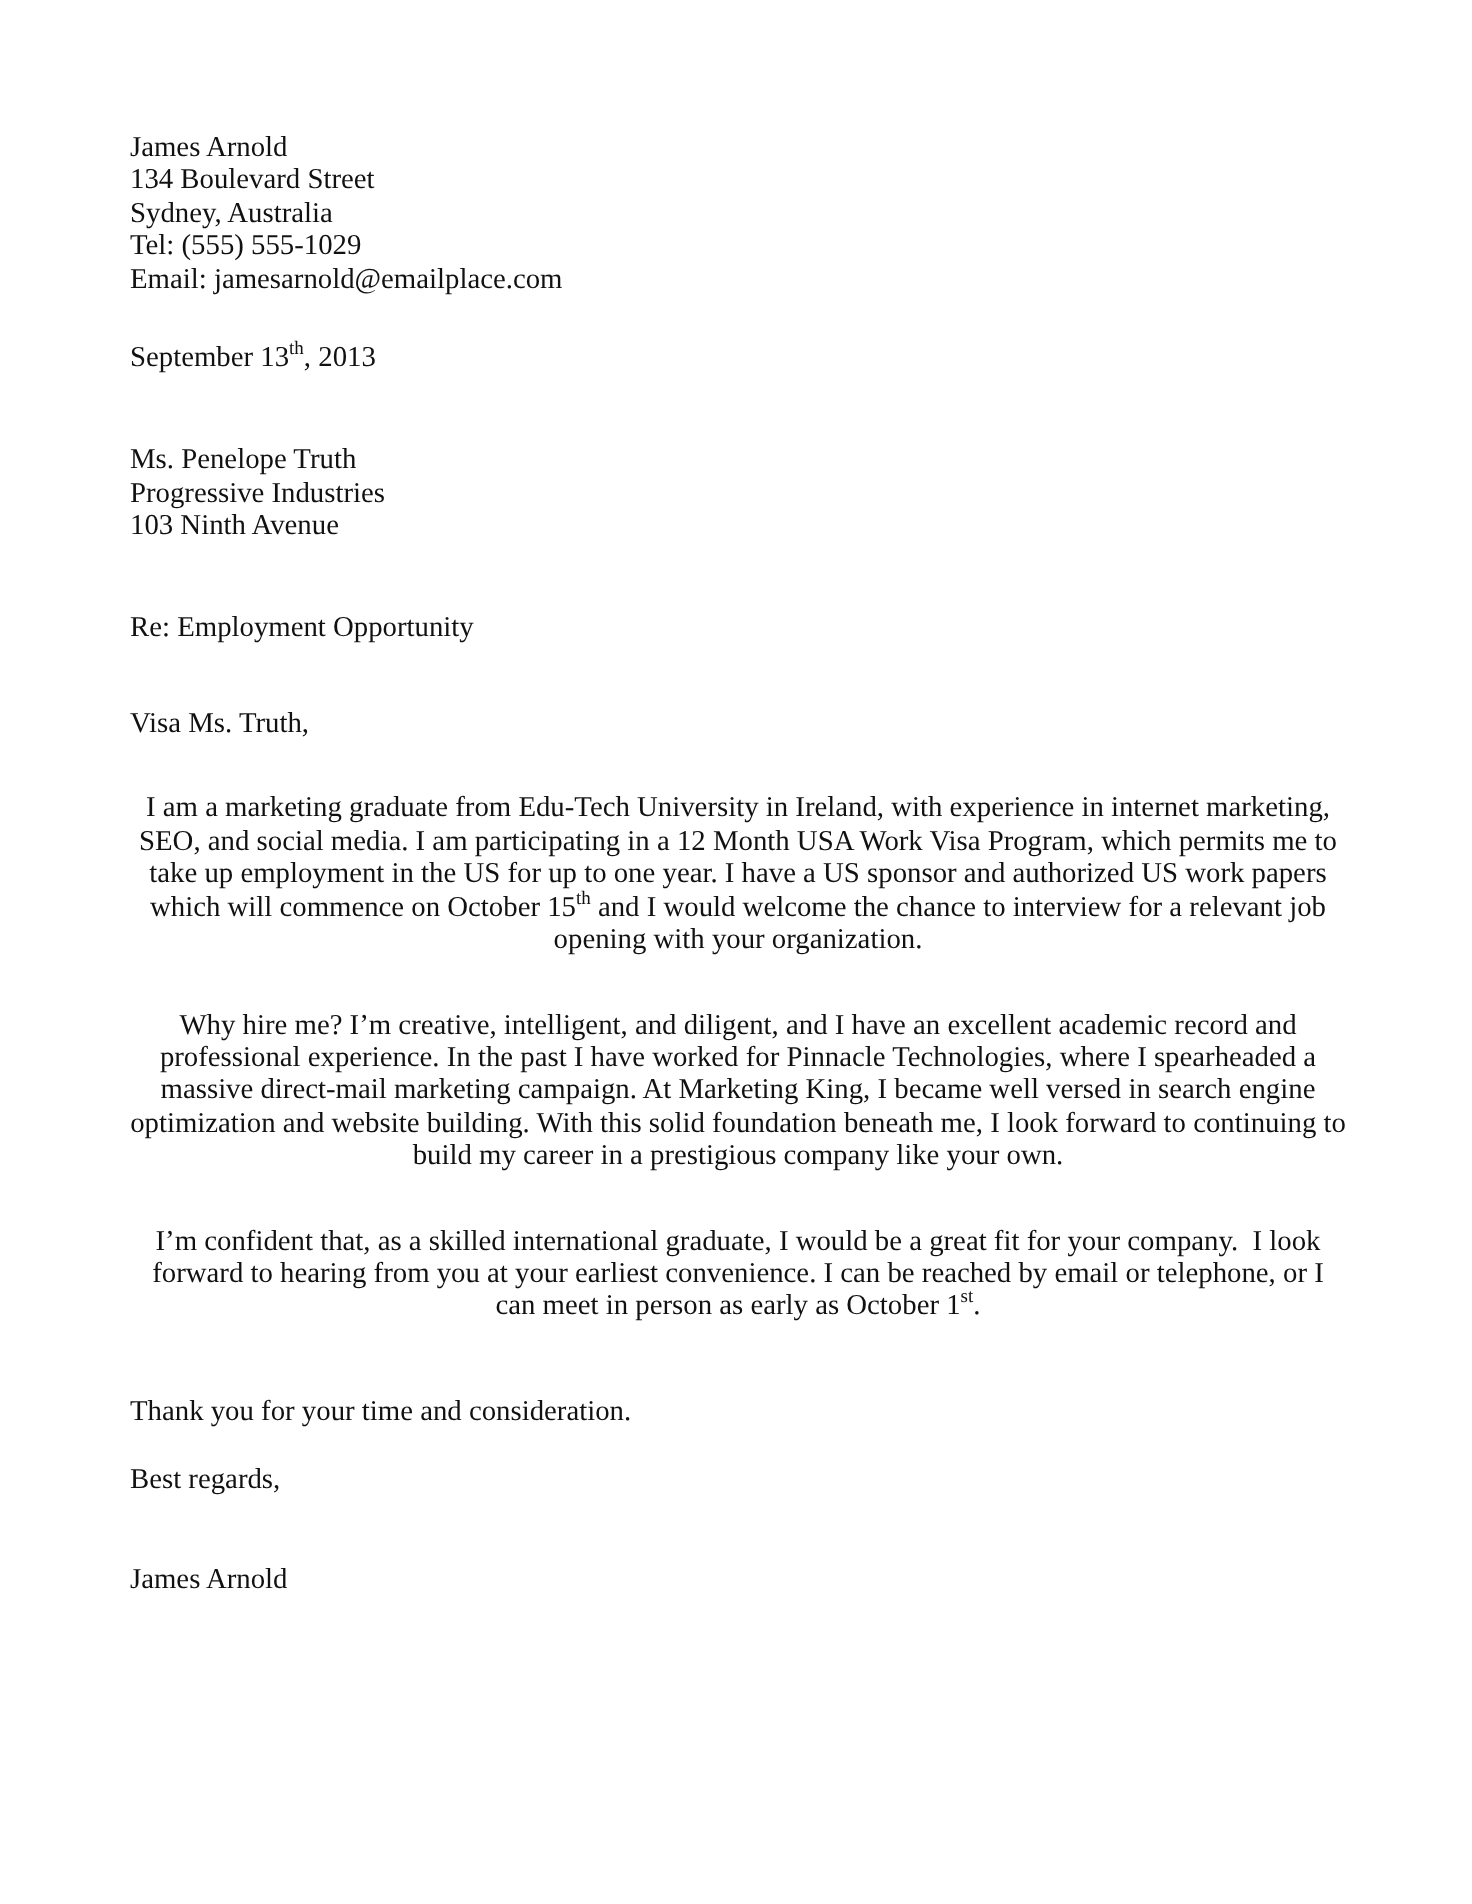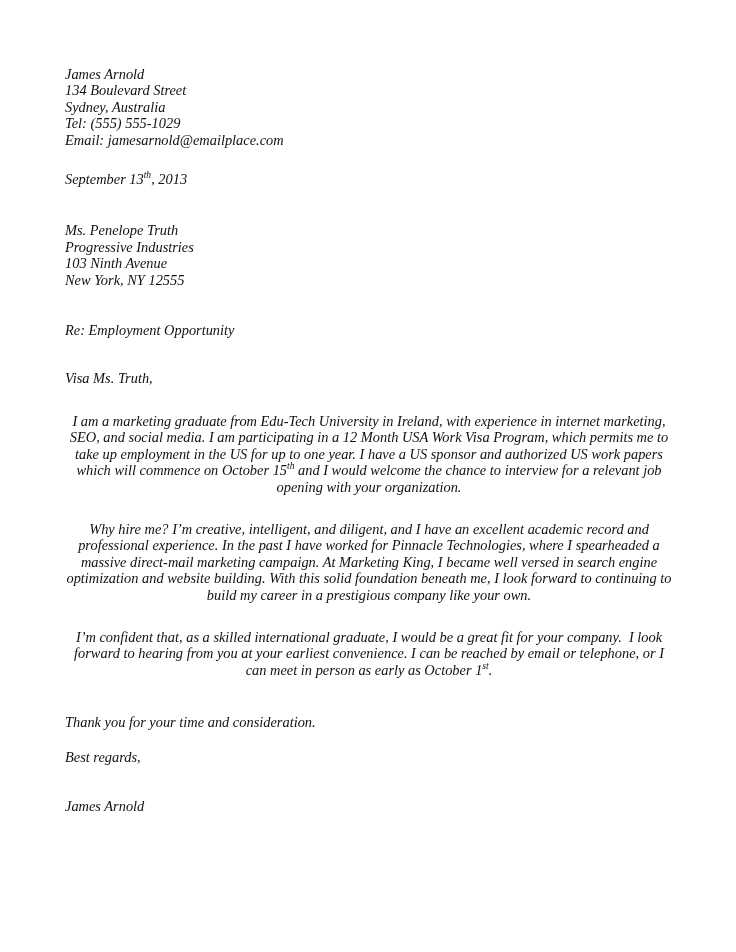--- a/index.html
+++ b/index.html
@@ -14,21 +14,20 @@
     color: #111111;
     overflow: hidden;
   }
   .page {
     position: relative;
     width: 736px;
     height: 952px;
     background: #ffffff;
     box-sizing: border-box;
     padding: 66px 56px 0 65px;
-    font-style: italic;
   }
   .block {
     font-size: 14.4px;
     line-height: 16.4px;
   }
   .sender-block {
     margin-bottom: 0;
   }
   .sender-line {
     white-space: pre;
@@ -95,21 +94,20 @@
     <div class="sender-line">Tel: (555) 555-1029</div>
     <div class="sender-line">Email: jamesarnold@emailplace.com</div>
   </div>
 
   <div class="date-line"><span>September 13</span><sup>th</sup><span>, 2013</span></div>
 
   <div class="block recipient-block">
     <div class="recipient-line">Ms. Penelope Truth</div>
     <div class="recipient-line">Progressive Industries</div>
     <div class="recipient-line">103 Ninth Avenue</div>
-    <div class="recipient-line">New York, NY 12555</div>
   </div>
 
   <div class="subject-line">Re: Employment Opportunity</div>
 
   <div class="salutation">Visa Ms. Truth,</div>
 
   <div class="body-paragraph"><span>I am a marketing graduate from Edu-Tech University in Ireland, with experience in internet marketing, SEO, and social media. I am participating in a 12 Month USA Work Visa Program, which permits me to take up employment in the US for up to one year. I have a US sponsor and authorized US work papers which will commence on October 15</span><sup>th</sup><span> and I would welcome the chance to interview for a relevant job opening with your organization.</span></div>
 
   <div class="body-paragraph">Why hire me? I’m creative, intelligent, and diligent, and I have an excellent academic record and professional experience. In the past I have worked for Pinnacle Technologies, where I spearheaded a massive direct-mail marketing campaign. At Marketing King, I became well versed in search engine optimization and website building. With this solid foundation beneath me, I look forward to continuing to build my career in a prestigious company like your own.</div>
 

